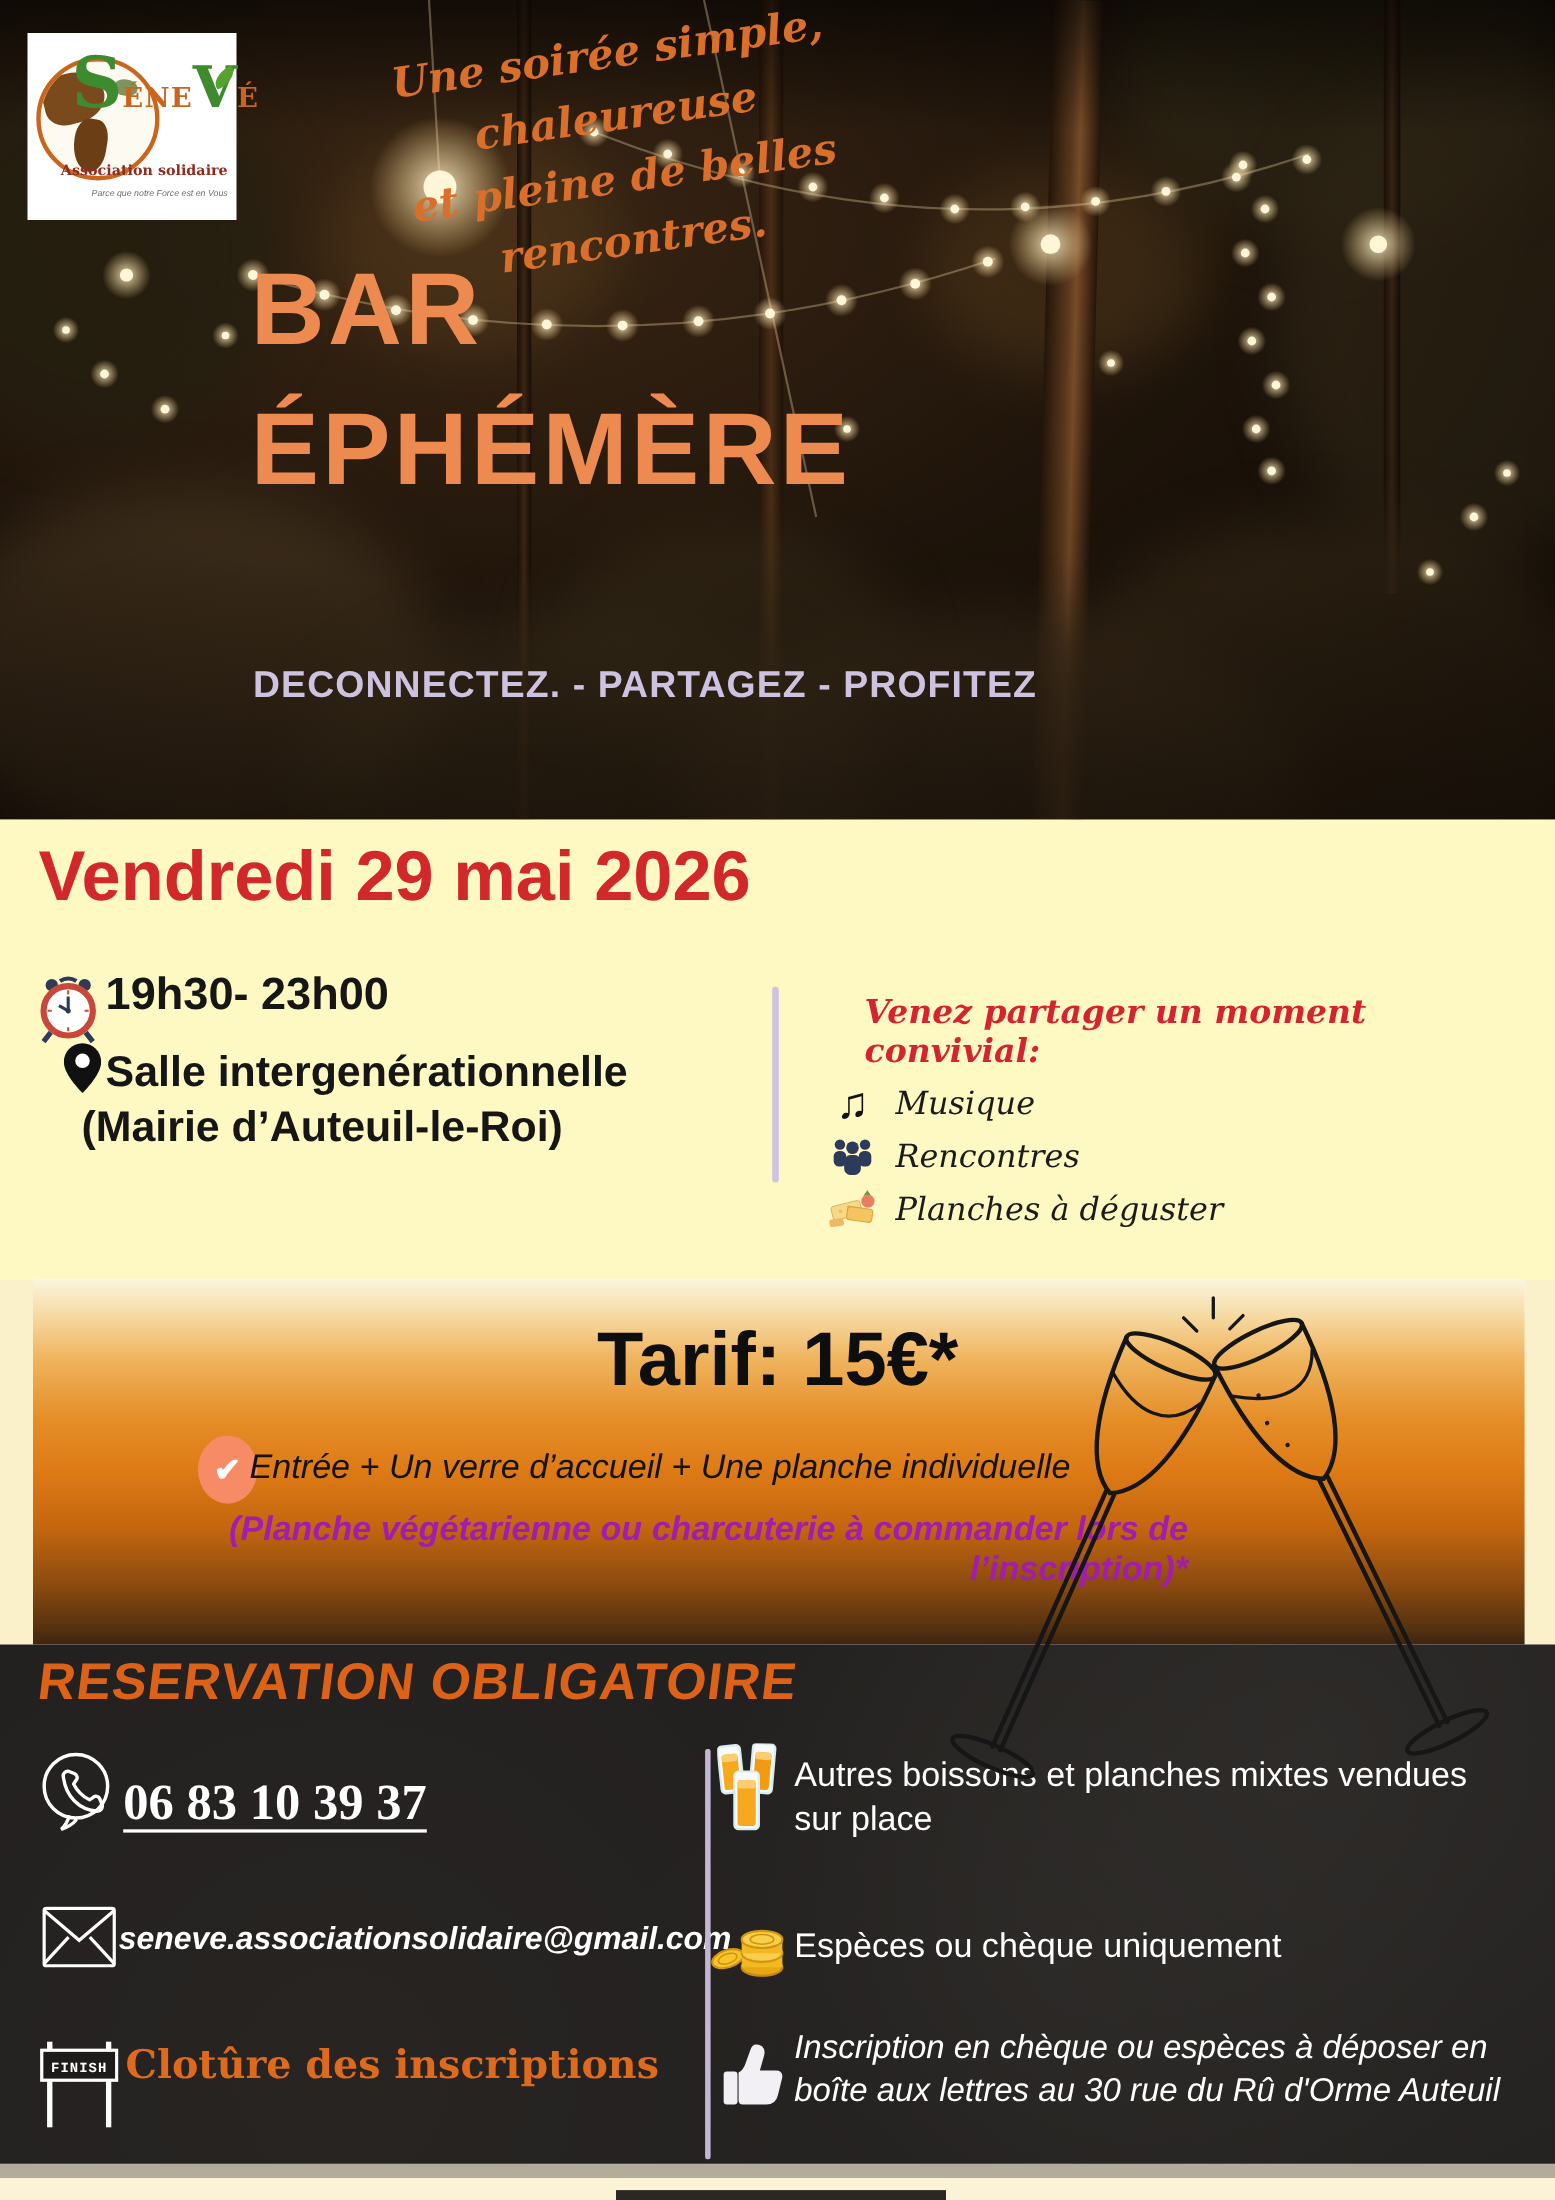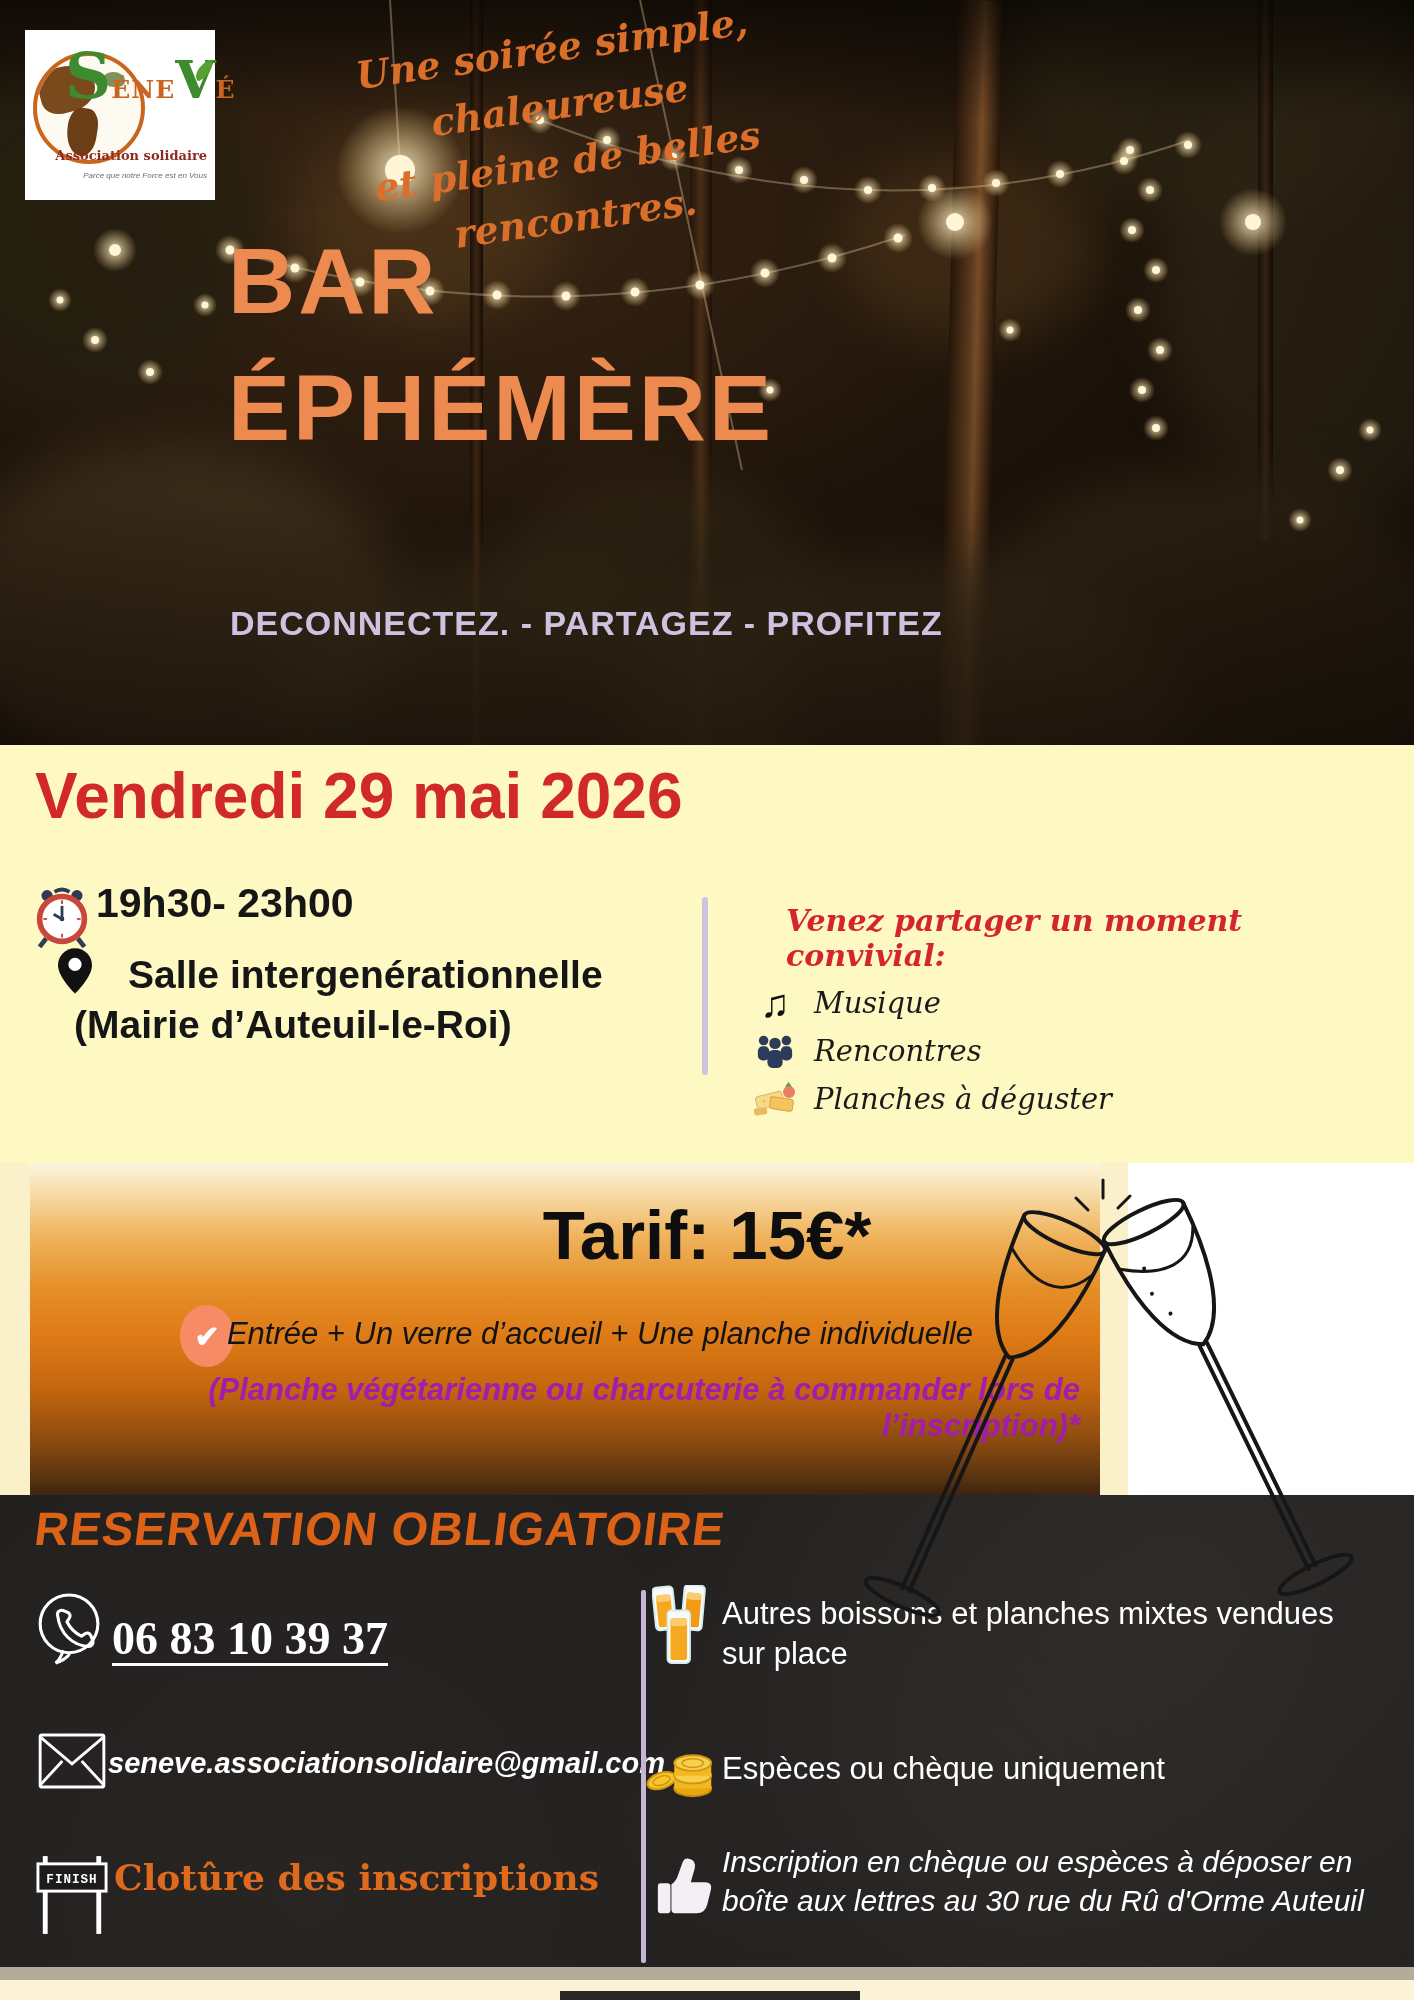--- a/index.html
+++ b/index.html
@@ -58,33 +58,33 @@
       font-size:93px;line-height:1.37;letter-spacing:3px;color:#EC8A50;}
   .hero-sub{position:absolute;left:230px;top:604px;z-index:4;font-weight:bold;font-size:34px;
       letter-spacing:1px;color:#CDC2DF;}
 
   
   .white-sec{position:absolute;left:0;top:745px;width:1414px;height:418px;background:#fef9c3;}
   .date{position:absolute;left:35px;top:14px;margin:0;font-size:64px;font-weight:bold;color:#D0282B;}
   .clock-ico{position:absolute;left:34px;top:142px;}
   .time{position:absolute;left:96px;top:135px;font-size:41px;font-weight:bold;color:#161616;}
   .pin-ico{position:absolute;left:58px;top:203px;}
-  .venue1{position:absolute;left:96px;top:208px;font-size:39px;font-weight:bold;color:#161616;margin-left:32px;}
+  .venue1{position:absolute;left:96px;top:208px;font-size:39px;font-weight:bold;color:#161616;}
   .venue2{position:absolute;left:74px;top:258px;font-size:39px;font-weight:bold;color:#161616;}
   .vdiv1{position:absolute;left:702px;top:152px;width:6px;height:178px;background:#CFC3E4;border-radius:3px;}
   .convivial{position:absolute;left:752px;top:158px;width:580px;}
   .conv-title{font-family:"DejaVu Serif",serif;font-style:italic;font-weight:bold;
       font-size:30px;color:#D42430;margin:0 0 6px 34px;}
   .conv-row{display:flex;align-items:center;gap:16px;height:48px;}
   .conv-ico{width:46px;display:flex;justify-content:center;align-items:center;}
   .note-glyph{font-size:40px;color:#111;line-height:1;}
   .conv-label{font-family:"DejaVu Serif",serif;font-style:italic;font-size:29px;color:#1b1b1b;}
 
   
-  .tarif-sec{position:absolute;left:0;top:1163px;width:1128px;height:332px;}
+  .tarif-sec{position:absolute;left:0;top:1163px;width:1414px;height:332px;}
   .strip{position:absolute;top:0;height:332px;background:#FAF0CA;}
   .strip-l{left:0;width:30px;}
   .strip-r{right:0;width:28px;}
   .band{position:absolute;left:30px;right:28px;top:0;height:332px;
      background:linear-gradient(180deg,#FCF5E0 0%,#F7DCA8 9%,#EFB35C 22%,#E58E28 38%,
         #DE7B16 52%,#C4660F 68%,#8A4A10 84%,#58330F 95%,#3F2410 100%);}
   .tarif-title{position:absolute;left:0;width:1414px;top:33px;text-align:center;
      font-size:69px;font-weight:bold;color:#0e0e0e;}
   .check-badge{position:absolute;left:180px;top:142px;width:54px;height:62px;border-radius:50%;
      background:#F78B66;display:flex;align-items:center;justify-content:center;}

